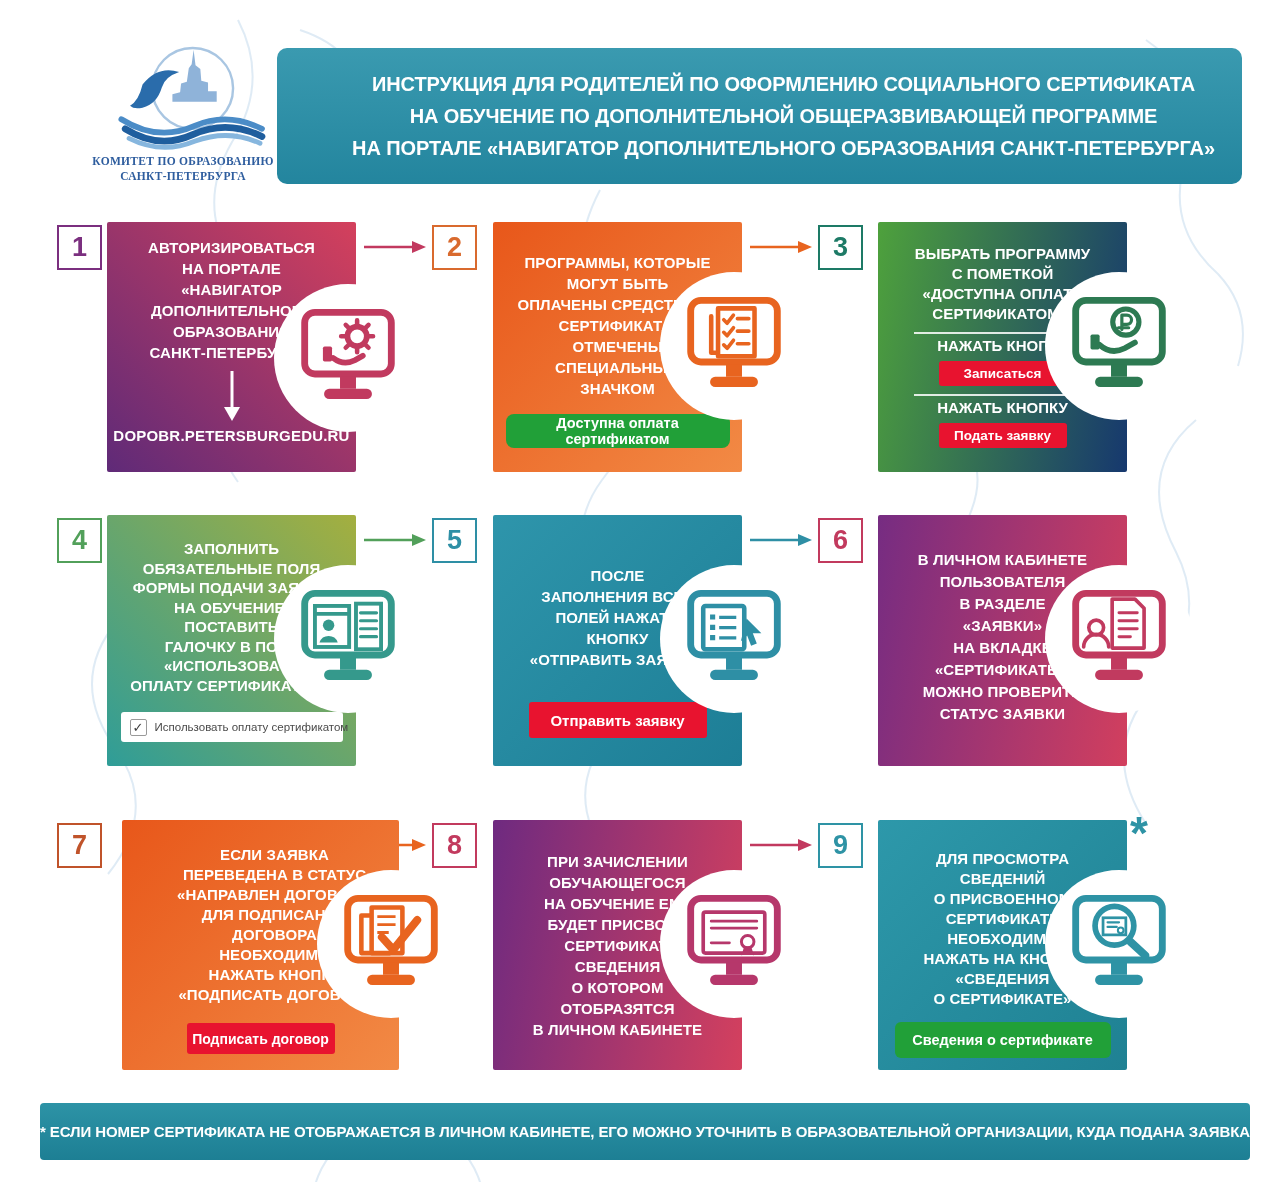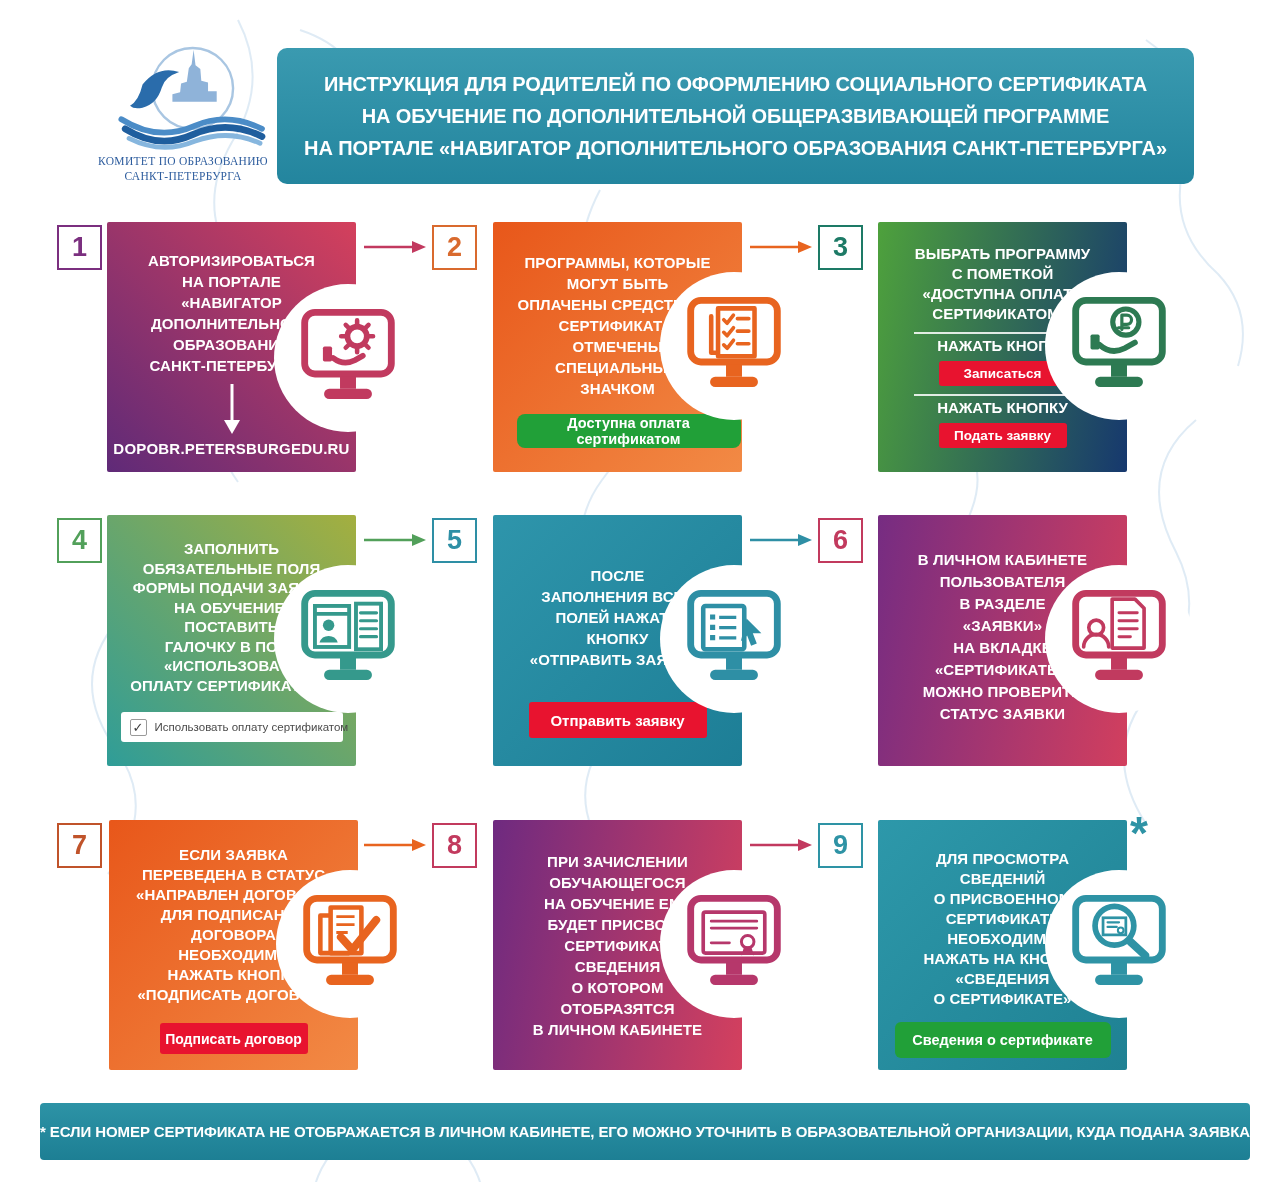--- a/index.html
+++ b/index.html
@@ -3,42 +3,42 @@
 <meta charset="utf-8">
 <style>
   html,body{margin:0;padding:0;background:#ffffff;}
   .page{position:relative;width:1280px;height:1182px;background:#ffffff;overflow:hidden;
         font-family:"Liberation Sans","DejaVu Sans",sans-serif;}
   .bg-map{position:absolute;left:0;top:0;width:1280px;height:1182px;pointer-events:none;}
 
   
   .logo{position:absolute;left:86px;top:46px;width:194px;text-align:center;}
   .logo-text{color:#2e5d9e;font-family:"Liberation Serif","DejaVu Serif",serif;
-             font-weight:normal;font-size:11.5px;line-height:15px;letter-spacing:.3px;}
+             font-weight:bold;font-size:11.5px;line-height:15px;letter-spacing:.3px;}
 
   
   .header{position:absolute;left:277px;top:48px;width:917px;height:136px;border-radius:10px;
           display:flex;align-items:center;justify-content:center;}
   .header-lines{width:100%;text-align:center;color:#fff;font-weight:bold;font-size:20px;
                 line-height:32px;letter-spacing:-.1px;}
 
   
   .numbox{position:absolute;width:45px;height:45px;background:#fff;border:2px solid var(--nc,#777);
           color:var(--nc,#777);font-size:27px;font-weight:bold;display:flex;align-items:center;
           justify-content:center;box-sizing:border-box;}
 
   
   .arrow{position:absolute;width:62px;height:14px;color:#999;}
 
   
   .card{position:absolute;width:249px;height:250px;color:#fff;font-weight:bold;text-align:center;
         border-radius:2px;}
   .card-lines{font-size:15px;line-height:21px;letter-spacing:.1px;padding:0 14px;}
   .card-lines{margin-top:30px;}
-  .card-1 .card-lines{margin-top:28px;}
+  .card-1 .card-lines{margin-top:15px;}
   .card-3 .card-lines{margin-top:22px;line-height:20px;}
   .card-4 .card-lines{margin-top:24px;line-height:19.5px;}
   .card-5 .card-lines{margin-top:50px;}
   .card-6 .card-lines{margin-top:34px;line-height:22px;}
   .card-7 .card-lines{margin-top:25px;line-height:20px;}
   .card-8 .card-lines{margin-top:31px;}
   .card-9 .card-lines{margin-top:29px;line-height:20px;}
 
   .down-arrow{display:block;margin:8px auto 4px;}
   .url{font-size:15px;letter-spacing:.2px;margin-top:6px;}
@@ -52,21 +52,21 @@
   .press-label{font-size:15px;line-height:20px;margin-top:2px;}
 
   .btn-red{background:#e8132f;color:#fff;border-radius:3px;display:flex;align-items:center;
            justify-content:center;font-weight:bold;}
   .btn-red.sm{width:128px;height:25px;font-size:13.5px;margin:5px auto 0;}
   .btn-abs{position:absolute;left:50%;transform:translateX(-50%);}
   .btn-red.lg{width:178px;height:36px;font-size:15px;bottom:28px;}
   .btn-red.md{width:148px;height:31px;font-size:14px;bottom:16px;}
   .btn-green{background:#21a038;color:#fff;border-radius:8px;display:flex;align-items:center;
              justify-content:center;font-weight:bold;font-size:14.5px;}
-  .btn-green.c2{width:224px;height:34px;bottom:24px;margin-left:11px;}
+  .btn-green.c2{width:224px;height:34px;bottom:24px;}
   .btn-green.c9{width:216px;height:36px;bottom:12px;border-radius:6px;}
 
   .checkbox-row{position:absolute;bottom:24px;left:50%;transform:translateX(-50%);width:222px;
                 height:30px;background:#fff;border-radius:3px;display:flex;align-items:center;
                 gap:8px;padding:0 9px;box-sizing:border-box;color:#4a4a4a;font-size:11.5px;
                 font-weight:normal;white-space:nowrap;}
   .cbx{width:17px;height:17px;border:1.5px solid #9a9a9a;border-radius:2px;color:#3a3a3a;
        display:flex;align-items:center;justify-content:center;font-size:13px;font-weight:bold;
        box-sizing:border-box;flex:none;}
 
@@ -108,21 +108,21 @@
         <path d="M30 86 q35 22 70 6 q36 -16 72 2" stroke="#1f5e9e" stroke-width="7"></path>
         <path d="M34 96 q34 17 68 3 q35 -13 68 2" stroke="#86b6de" stroke-width="5"></path>
       </g>
     </svg>
     <div class="logo-text">
       <div>КОМИТЕТ ПО ОБРАЗОВАНИЮ</div>
       <div>САНКТ-ПЕТЕРБУРГА</div>
     </div>
   </div>
 
-  <div class="header" id="header-banner" style="background: linear-gradient(rgb(58, 154, 176), rgb(35, 133, 158));">
+  <div class="header" id="header-banner" style="background: linear-gradient(rgb(58, 154, 176), rgb(35, 133, 158)); padding-left: 48px;">
     <div class="header-lines">
         <div>ИНСТРУКЦИЯ ДЛЯ РОДИТЕЛЕЙ ПО ОФОРМЛЕНИЮ СОЦИАЛЬНОГО СЕРТИФИКАТА</div>
         <div>НА ОБУЧЕНИЕ ПО ДОПОЛНИТЕЛЬНОЙ ОБЩЕРАЗВИВАЮЩЕЙ ПРОГРАММЕ</div>
         <div>НА ПОРТАЛЕ «НАВИГАТОР ДОПОЛНИТЕЛЬНОГО ОБРАЗОВАНИЯ САНКТ-ПЕТЕРБУРГА»</div>
       </div>
   </div>
 
   <div class="numbox" style="left: 57px; top: 225px; --nc: #7b2f7f;">1</div>
   <div class="numbox" style="left: 432px; top: 225px; --nc: #d96a2e;">2</div>
   <div class="numbox" style="left: 818px; top: 225px; --nc: #1d7a66;">3</div>
@@ -328,21 +328,21 @@
         <g stroke="currentColor" fill="none" stroke-width="3.2" stroke-linecap="round" stroke-linejoin="round">
           <path d="M44 15 h20 l8 8 v35 H44 z" fill="#ffffff"></path>
           <path d="M50 27 h16 M50 34 h16 M50 41 h16 M50 48 h10" stroke-width="2.6"></path>
           <circle cx="30" cy="40" r="6.5"></circle>
           <path d="M19 57 a11 11 0 0 1 22 0"></path>
         </g>
       </svg>
     </div>
   </div>
 
-  <div class="card card-7" style="left: 109px; top: 820px; background: linear-gradient(135deg, rgb(232, 87, 26), rgb(242, 138, 69)); --accent: #e8641f;">
+  <div class="card card-7" style="left: 122px; top: 820px; background: linear-gradient(135deg, rgb(232, 87, 26), rgb(242, 138, 69)); padding-left: 28px; --accent: #e8641f;">
     <div class="card-lines">
         <div>ЕСЛИ ЗАЯВКА</div>
         <div>ПЕРЕВЕДЕНА В СТАТУС</div>
         <div>«НАПРАВЛЕН ДОГОВОР»,</div>
         <div>ДЛЯ ПОДПИСАНИЯ</div>
         <div>ДОГОВОРА</div>
         <div>НЕОБХОДИМО</div>
         <div>НАЖАТЬ КНОПКУ</div>
         <div>«ПОДПИСАТЬ ДОГОВОР»</div>
       </div>

